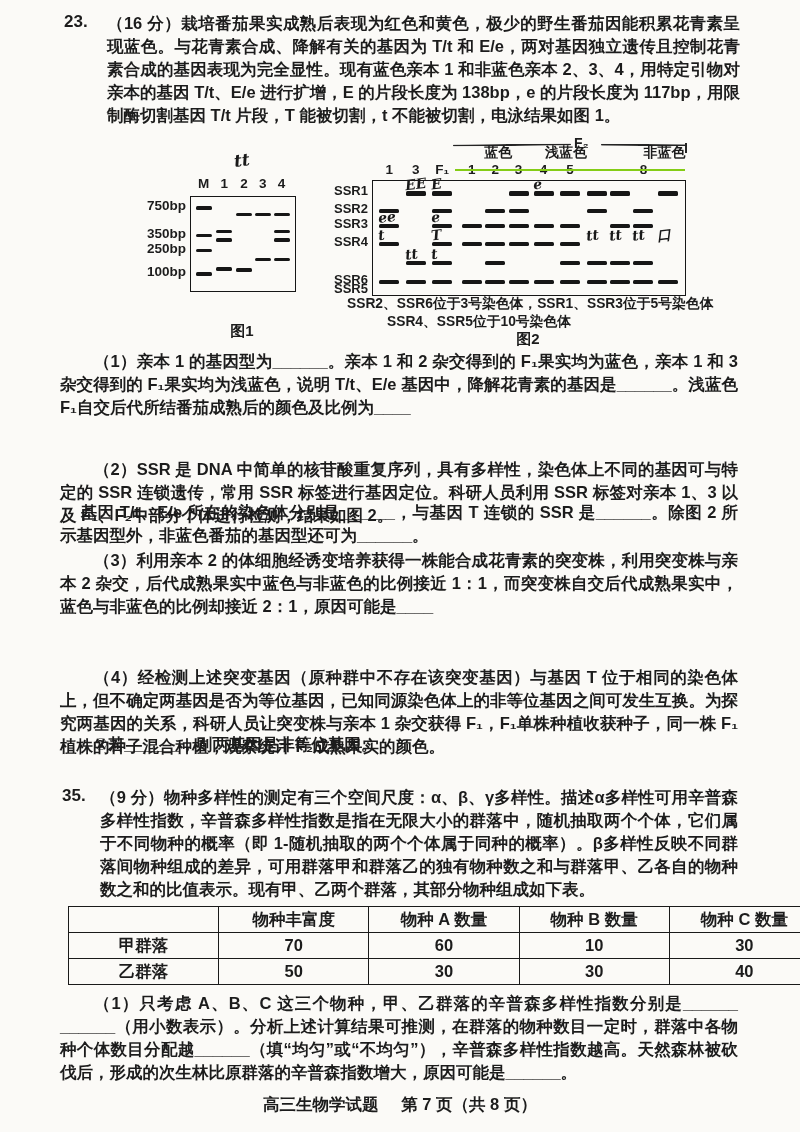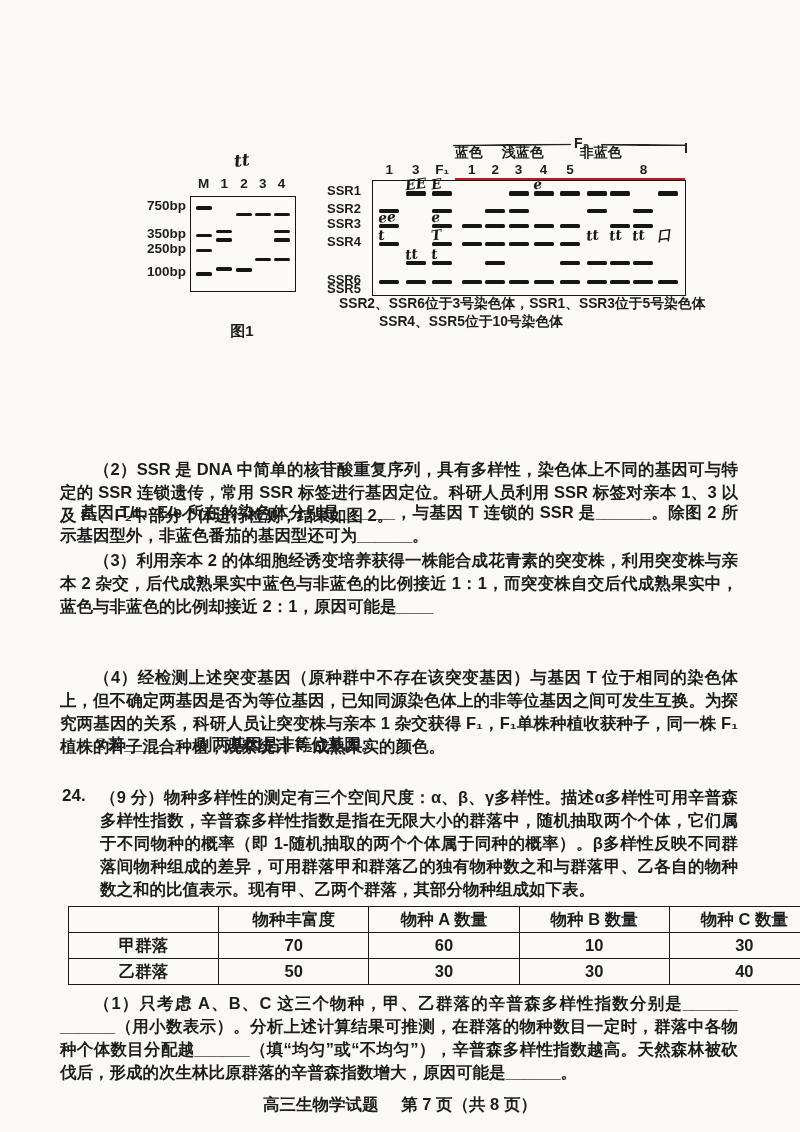--- a/index.html
+++ b/index.html
@@ -15,57 +15,62 @@
   .para.small-indent{text-indent:1.25em;}
   .para.no-just{text-align:left;}
   
   .figures{position:absolute;left:0;top:138px;width:800px;height:214px;}
   .gel-box{position:absolute;border:1.6px solid #161616;background:transparent;}
   .gel1-box{left:190px;top:58px;width:104px;height:94px;}
   .gel2-box{left:372px;top:42px;width:312px;height:114px;}
   .band{position:absolute;background:#161616;border-radius:1.5px;}
   .lane-label{position:absolute;font-size:13.5px;font-weight:700;transform:translateX(-50%);white-space:nowrap;}
   .marker-label{position:absolute;font-size:13.5px;font-weight:700;text-align:right;white-space:nowrap;}
-  .row-label{position:absolute;font-size:13px;font-weight:700;text-align:center;white-space:nowrap;}
-  .group-label{position:absolute;font-size:14px;font-weight:700;text-align:left;
-               border-bottom:2px solid #b91c1c;padding-bottom:16px;white-space:nowrap;}
+  .row-label{position:absolute;font-size:13px;font-weight:700;text-align:right;white-space:nowrap;}
+  .group-label{position:absolute;font-size:14px;font-weight:700;text-align:right;
+               border-bottom:2px solid #84cc16;padding-bottom:7px;white-space:nowrap;}
   .hw{position:absolute;font-family:"DejaVu Serif",serif;font-style:italic;font-weight:700;
       color:#191919;transform:rotate(-7deg);white-space:nowrap;}
   .fig-caption{position:absolute;font-size:15px;font-weight:700;text-align:center;}
-  .fig-note{position:absolute;left:339px;font-size:13.8px;font-weight:700;white-space:nowrap;}
+  .fig-note{position:absolute;left:347px;font-size:13.8px;font-weight:700;white-space:nowrap;}
   .f2-seg{position:absolute;border-top:2.2px solid #242424;border-radius:2px;}
   .f2-label{position:absolute;font-size:14px;font-weight:700;}
   .f2-tick{position:absolute;width:2.2px;height:10px;background:#242424;}
   
   .q24-table{position:absolute;left:68px;top:906px;border-collapse:collapse;table-layout:fixed;width:752px;border-radius:17px;}
   .q24-table th,.q24-table td{border:1.7px solid #1a1a1a;height:25px;font-size:16.5px;font-weight:700;
        text-align:center;vertical-align:middle;padding:0;}
   .footer{position:absolute;left:0;top:1094px;width:800px;text-align:center;font-size:16.5px;font-weight:700;}
   .footer span{margin:0 9px;}
 </style>
 </head>
 <body>
 
 <div class="page">
 
+  <div class="qblock" style="top:12px;">
+    <span class="qnum">23.</span>
+    <p class="qtext">（16 分）栽培番茄果实成熟后表现为红色和黄色，极少的野生番茄因能积累花青素呈现蓝色。与花青素合成、降解有关的基因为 T/t 和 E/e，两对基因独立遗传且控制花青素合成的基因表现为完全显性。现有蓝色亲本 1 和非蓝色亲本 2、3、4，用特定引物对亲本的基因 T/t、E/e 进行扩增，E 的片段长度为 138bp，e 的片段长度为 117bp，用限制酶切割基因 T/t 片段，T 能被切割，t 不能被切割，电泳结果如图 1。</p>
+  </div>
 
   <div class="figures" id="figure-area">
 
     <div class="gel-box gel1-box"></div>
     <div class="fig-caption" style="left:190px;top:184px;width:104px;">图1</div>
 
     <div class="gel-box gel2-box"></div>
 
     <div class="f2-seg" style="left:453px;top:6px;width:118px;transform:rotate(-0.6deg);"></div>
     <span class="f2-label" style="left:574px;top:-3px;">F₂</span>
     <div class="f2-seg" style="left:601px;top:6px;width:85px;transform:rotate(0.5deg);"></div>
     <div class="f2-tick" style="left:685px;top:5px;"></div>
 
     <div class="fig-note" style="top:157px;">SSR2、SSR6位于3号染色体，SSR1、SSR3位于5号染色体</div>
     <div class="fig-note" style="top:175px;margin-left:40px;">SSR4、SSR5位于10号染色体</div>
+    <div class="fig-caption" style="left:372px;top:192px;width:312px;">图2</div>
   <div class="lane-label" style="left: 203.52px; top: 38px;">M</div>
       <div class="lane-label" style="left: 224.32px; top: 38px;">1</div>
       <div class="lane-label" style="left: 244.08px; top: 38px;">2</div>
       <div class="lane-label" style="left: 262.8px; top: 38px;">3</div>
       <div class="lane-label" style="left: 281.52px; top: 38px;">4</div>
       <div class="marker-label" style="left: 130px; width: 56px; top: 60.34px;">750bp</div>
       <div class="marker-label" style="left: 130px; width: 56px; top: 87.6px;">350bp</div>
       <div class="marker-label" style="left: 130px; width: 56px; top: 102.64px;">250bp</div>
       <div class="marker-label" style="left: 130px; width: 56px; top: 126.14px;">100bp</div>
       <div class="band" style="left: 195.52px; top: 68.34px; width: 16px; height: 3.4px;"></div>
@@ -159,28 +164,29 @@
       <div class="hw" style="left: 378.16px; top: 89.13px; font-size: 14px;">t</div>
       <div class="hw" style="left: 431.2px; top: 89.13px; font-size: 14px;">T</div>
       <div class="hw" style="left: 585.64px; top: 89.13px; font-size: 14px;">tt</div>
       <div class="hw" style="left: 609.04px; top: 89.13px; font-size: 14px;">tt</div>
       <div class="hw" style="left: 632.44px; top: 89.13px; font-size: 14px;">tt</div>
       <div class="hw" style="left: 657.4px; top: 89.13px; font-size: 14px;">口</div>
       <div class="hw" style="left: 404.68px; top: 107.94px; font-size: 14px;">tt</div>
       <div class="hw" style="left: 431.2px; top: 107.94px; font-size: 14px;">t</div>
     </div>
 
+  <p class="para" style="top:350px;">（1）亲本 1 的基因型为______。亲本 1 和 2 杂交得到的 F₁果实均为蓝色，亲本 1 和 3 杂交得到的 F₁果实均为浅蓝色，说明 T/t、E/e 基因中，降解花青素的基因是______。浅蓝色 F₁自交后代所结番茄成熟后的颜色及比例为____</p>
   <p class="para" style="top:436px;margin-top:22px;">（2）SSR 是 DNA 中简单的核苷酸重复序列，具有多样性，染色体上不同的基因可与特定的 SSR 连锁遗传，常用 SSR 标签进行基因定位。科研人员利用 SSR 标签对亲本 1、3 以及 F₁、F₂中部分个体进行检测，结果如图 2。</p>
   <p class="para small-indent" style="top:501px;">基因 T/t、E/e 所在的染色体分别是______，与基因 T 连锁的 SSR 是______。除图 2 所示基因型外，非蓝色番茄的基因型还可为______。</p>
   <p class="para" style="top:549px;">（3）利用亲本 2 的体细胞经诱变培养获得一株能合成花青素的突变株，利用突变株与亲本 2 杂交，后代成熟果实中蓝色与非蓝色的比例接近 1：1，而突变株自交后代成熟果实中，蓝色与非蓝色的比例却接近 2：1，原因可能是____</p>
   <p class="para" style="top:622px;margin-top:44px;">（4）经检测上述突变基因（原种群中不存在该突变基因）与基因 T 位于相同的染色体上，但不确定两基因是否为等位基因，已知同源染色体上的非等位基因之间可发生互换。为探究两基因的关系，科研人员让突变株与亲本 1 杂交获得 F₁，F₁单株种植收获种子，同一株 F₁植株的种子混合种植，观察统计 F₂成熟果实的颜色。</p>
   <p class="para no-just" style="top:733px;">②若______，则两基因是非等位基因。</p>
 
   <div class="qblock" style="top:786px;left:62px;">
-    <span class="qnum">24.</span>
+    <span class="qnum">35.</span>
     <p class="qtext" style="padding-left:38px;">（9 分）物种多样性的测定有三个空间尺度：α、β、γ多样性。描述α多样性可用辛普森多样性指数，辛普森多样性指数是指在无限大小的群落中，随机抽取两个个体，它们属于不同物种的概率（即 1-随机抽取的两个个体属于同种的概率）。β多样性反映不同群落间物种组成的差异，可用群落甲和群落乙的独有物种数之和与群落甲、乙各自的物种数之和的比值表示。现有甲、乙两个群落，其部分物种组成如下表。</p>
   </div>
 
   <table class="q24-table">
     <tbody>
         <tr>
       <th></th>
       <th>物种丰富度</th>
       <th>物种 A 数量</th>
       <th>物种 B 数量</th>

